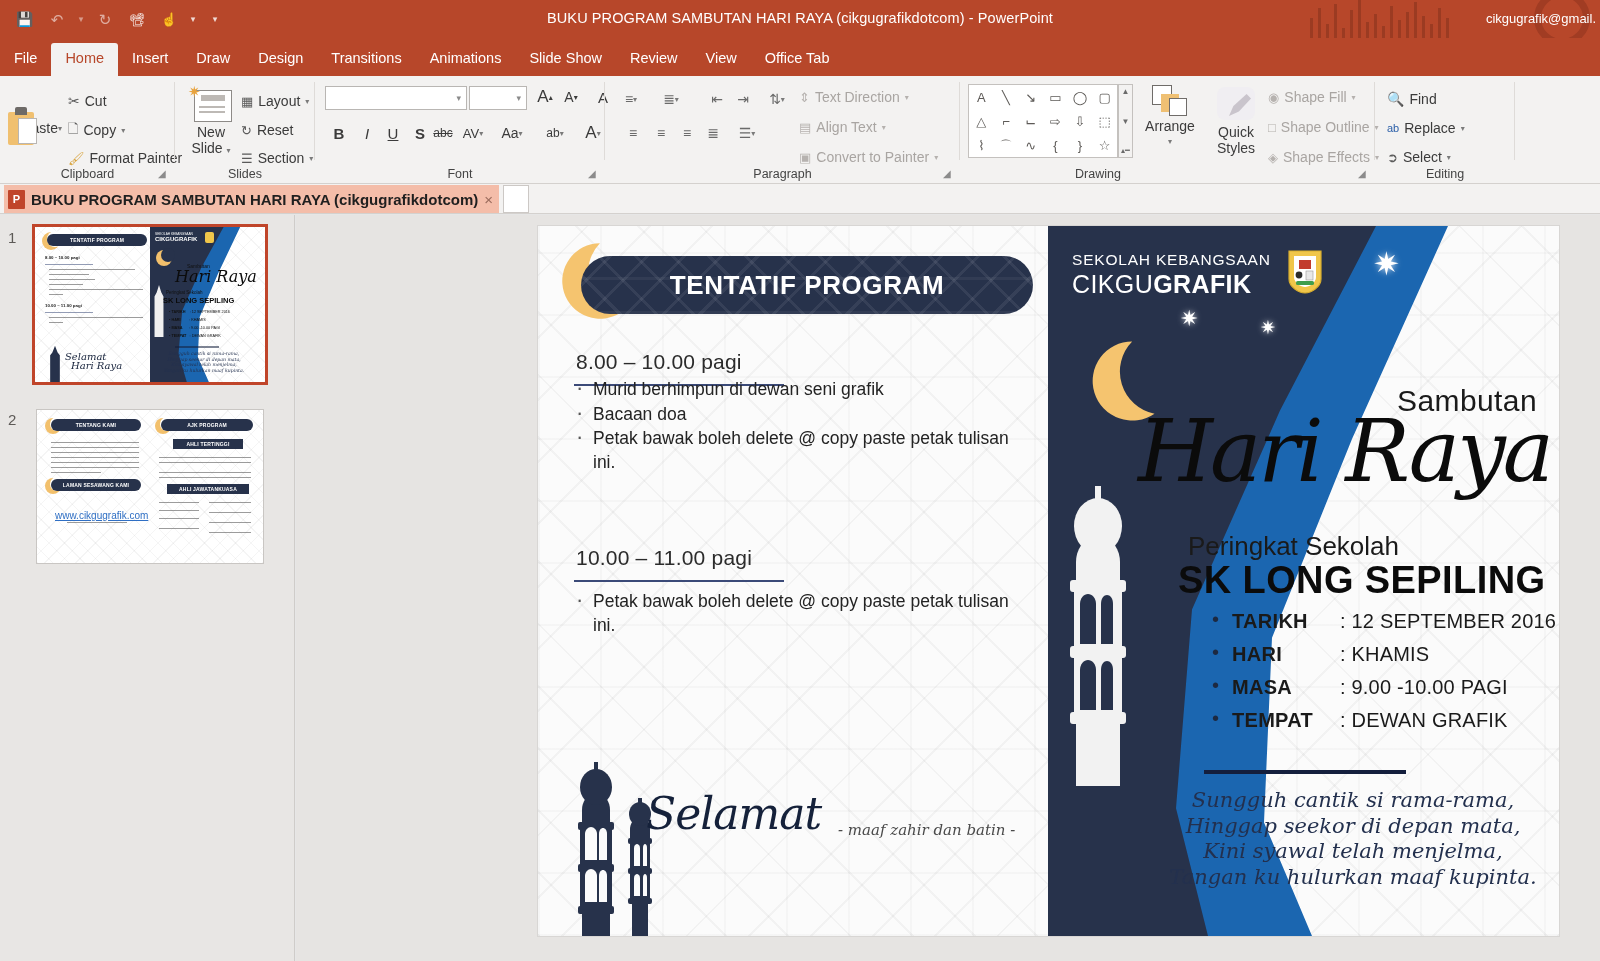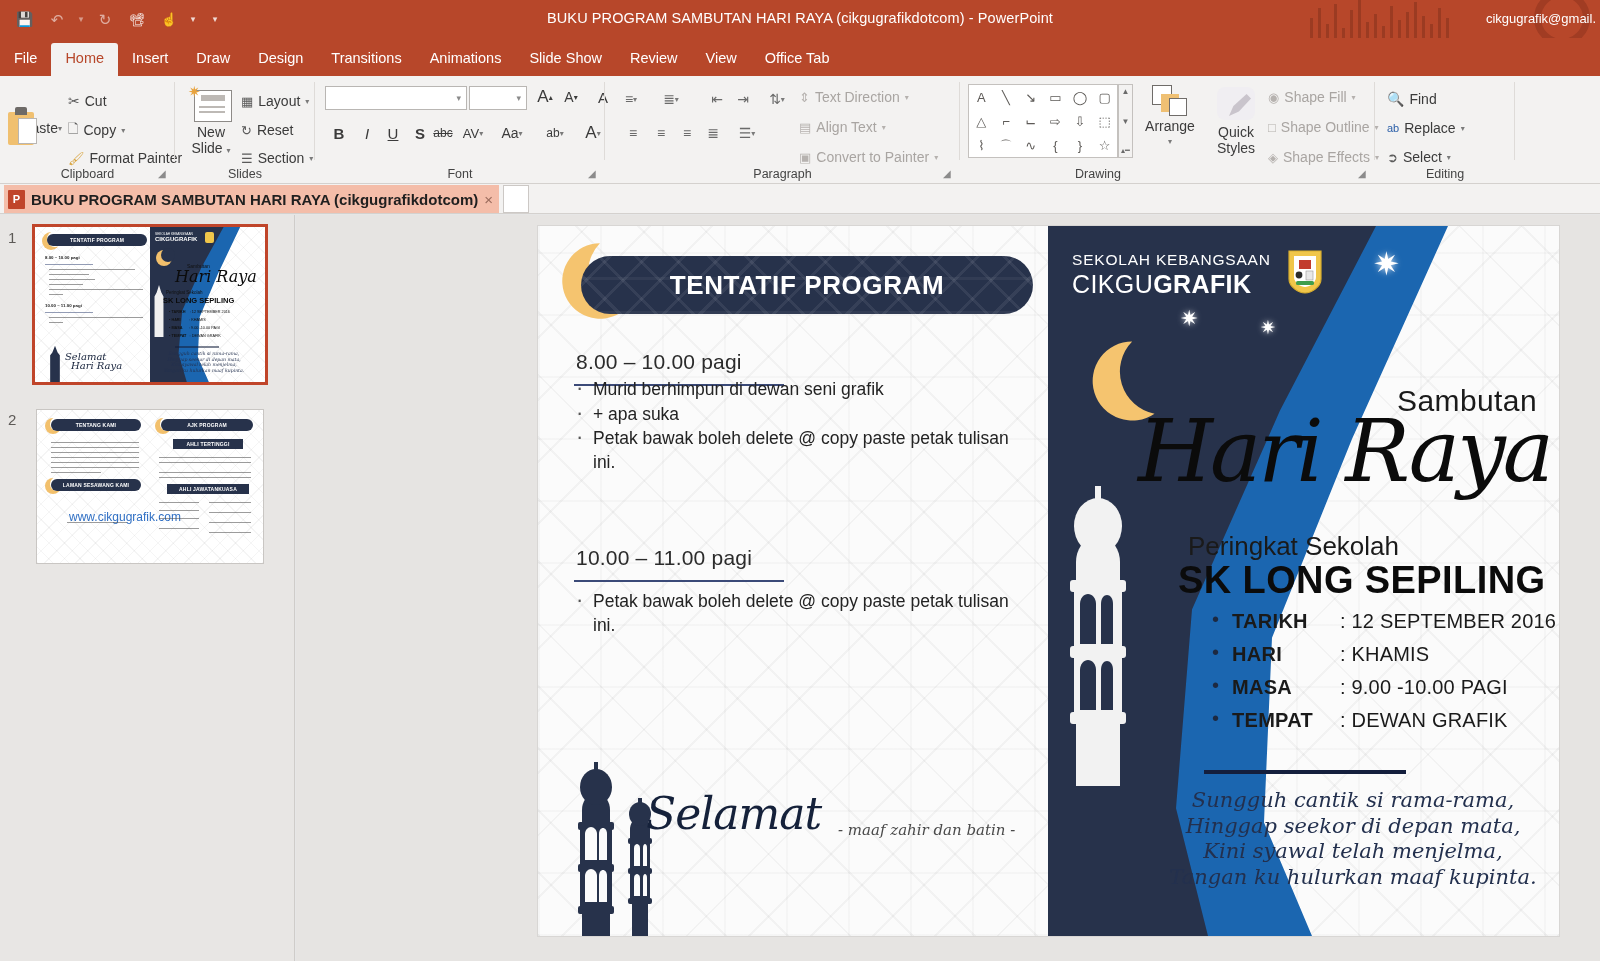--- a/index.html
+++ b/index.html
@@ -633,21 +633,21 @@
       <div class="mini-line" style="left:14px;top:32px;width:88px;"></div>
       <div class="mini-line" style="left:14px;top:37px;width:88px;"></div>
       <div class="mini-line" style="left:14px;top:42px;width:88px;"></div>
       <div class="mini-line" style="left:14px;top:47px;width:88px;"></div>
       <div class="mini-line" style="left:14px;top:52px;width:88px;"></div>
       <div class="mini-line" style="left:14px;top:57px;width:88px;"></div>
       <div class="mini-line" style="left:14px;top:62px;width:50px;"></div>
       <div class="mini-moon" style="left:8px;top:68px;width:16px;height:16px;"></div>
       <div class="mini-moon" style="left:13px;top:67px;width:14px;height:14px;background:#fff;"></div>
       <div class="mini-bar" style="left:14px;top:69px;width:90px;height:12px;">LAMAN SESAWANG KAMI</div>
-      <div style="position:absolute;left:32px;top:100px;font-size:12px;color:#2f6fc4;">www.cikgugrafik.com</div>
+      <div style="position:absolute;left:18px;top:100px;font-size:10px;color:#2f6fc4;text-decoration:underline">www.cikgugrafik.com</div>
       <div class="mini-line" style="left:30px;top:112px;width:60px;"></div>
       <div class="mini-moon" style="left:118px;top:8px;width:16px;height:16px;"></div>
       <div class="mini-moon" style="left:123px;top:7px;width:14px;height:14px;background:#fff;"></div>
       <div class="mini-bar" style="left:124px;top:9px;width:92px;height:12px;">AJK PROGRAM</div>
       <div class="mini-bar" style="left:136px;top:29px;width:70px;height:10px;border-radius:0;">AHLI TERTINGGI</div>
       <div class="mini-line" style="left:122px;top:47px;width:92px;"></div>
       <div class="mini-line" style="left:122px;top:52px;width:92px;"></div>
       <div class="mini-line" style="left:122px;top:62px;width:92px;"></div>
       <div class="mini-line" style="left:122px;top:67px;width:92px;"></div>
       <div class="mini-bar" style="left:130px;top:74px;width:82px;height:10px;border-radius:0;">AHLI JAWATANKUASA</div>
@@ -673,21 +673,21 @@
       </svg>
       <div class="hdr-bar">
         <div class="hdr-pat"></div>
         <div class="hdr-title">TENTATIF PROGRAM</div>
       </div>
 
       <div class="time-h" style="left:38px; top:124px;">8.00 – 10.00 pagi</div>
       <div class="time-rule" style="left:36px; top:158px;"></div>
       <ul class="bullets" style="left:34px; top:152px; width:450px;" id="bul1">
           <li>Murid berhimpun di dewan seni grafik</li>
-          <li>+ apa suka</li>
+          <li>Bacaan doa</li>
           <li>Petak bawak boleh delete @ copy paste petak tulisan ini.</li>
         </ul>
 
       <div class="time-h" style="left:38px; top:320px;">10.00 – 11.00 pagi</div>
       <div class="time-rule" style="left:36px; top:354px;"></div>
       <ul class="bullets" style="left:34px; top:364px; width:450px;" id="bul2">
           <li>Petak bawak boleh delete @ copy paste petak tulisan ini.</li>
         </ul>
 
       <svg class="mosque-l" viewBox="0 0 112 182">

